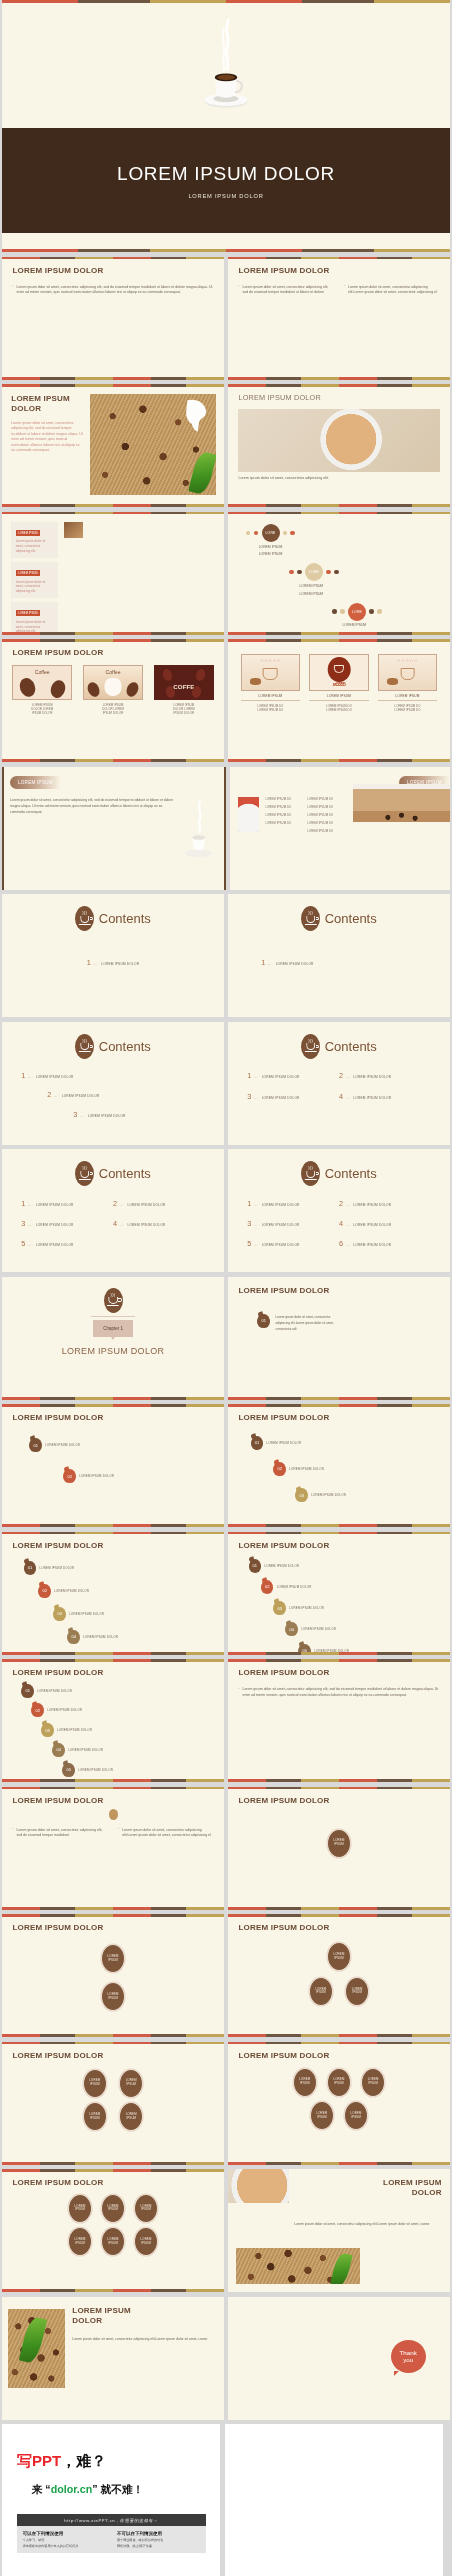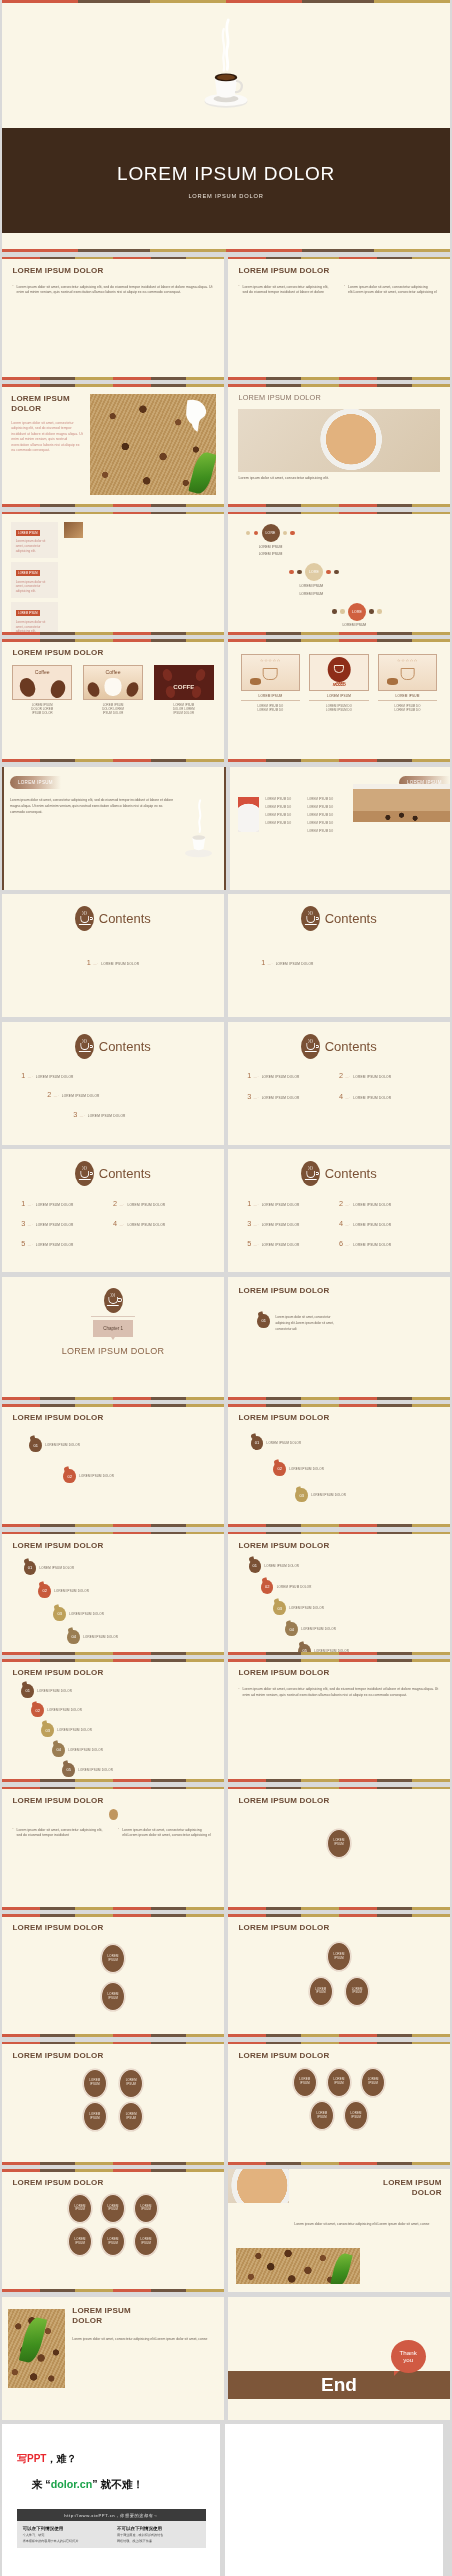--- a/index.html
+++ b/index.html
@@ -310,21 +310,21 @@
     border-left: 5.1px solid #d05a43;
     border-bottom: 5.1px solid transparent;
   }
 
   
   .wm {
     background: #fff;
     width: 218px; height: 187px;
     padding: 28px 14.7px;
   }
-  .wm .l1 { font-size: 10px; font-weight: bold; color:#111; }
+  .wm .l1 { font-size: 15px; font-weight: bold; color:#111; }
   .wm .l1 .red { color: #e8262c; }
   .wm .l2 { font-size: 10.7px; font-weight: bold; color:#111; margin: 12.4px 0 0 14.7px; }
   .wm .l2 .grn { color: #1aa34a; }
   .wm .bar {
     margin-top: 17px; background: #3b3b3b; color: #e8e8e8;
     font-size: 4.2px; text-align: center; padding: 3.4px 0; letter-spacing: 0.6px;
   }
   .wm .grid { display:flex; background:#e4e4e4; padding: 4.5px 5.7px; gap: 11.3px;}
   .wm .grid > div { flex: 1; }
   .wm .gh { font-size: 4.5px; font-weight: bold; color:#222; margin-bottom: 2.8px;}
@@ -1522,23 +1522,20 @@
           <div class="leaf" style="left:16px;top:8px;width:18px;height:46px;"></div>
         </div>
       </div>
     </div>
 
     <div class="slide half">
       <div class="thanks" style="right:24px;top:43px;">
         <span>Thank</span>
         <span>you</span>
       </div>
-      <div class="end-band" style="top:74px;height:28px;">
-        <span class="endtxt">End</span>
-      </div>
     </div>
   </div>
 
   <div class="row" style="margin-bottom:0;">
     <div class="wm">
       <div class="l1">
         <span class="red">写PPT</span><span>，难？</span>
       </div>
       <div class="l2">
         <span>来 “</span><span class="grn">dolor.cn</span><span>” 就不难！</span>

